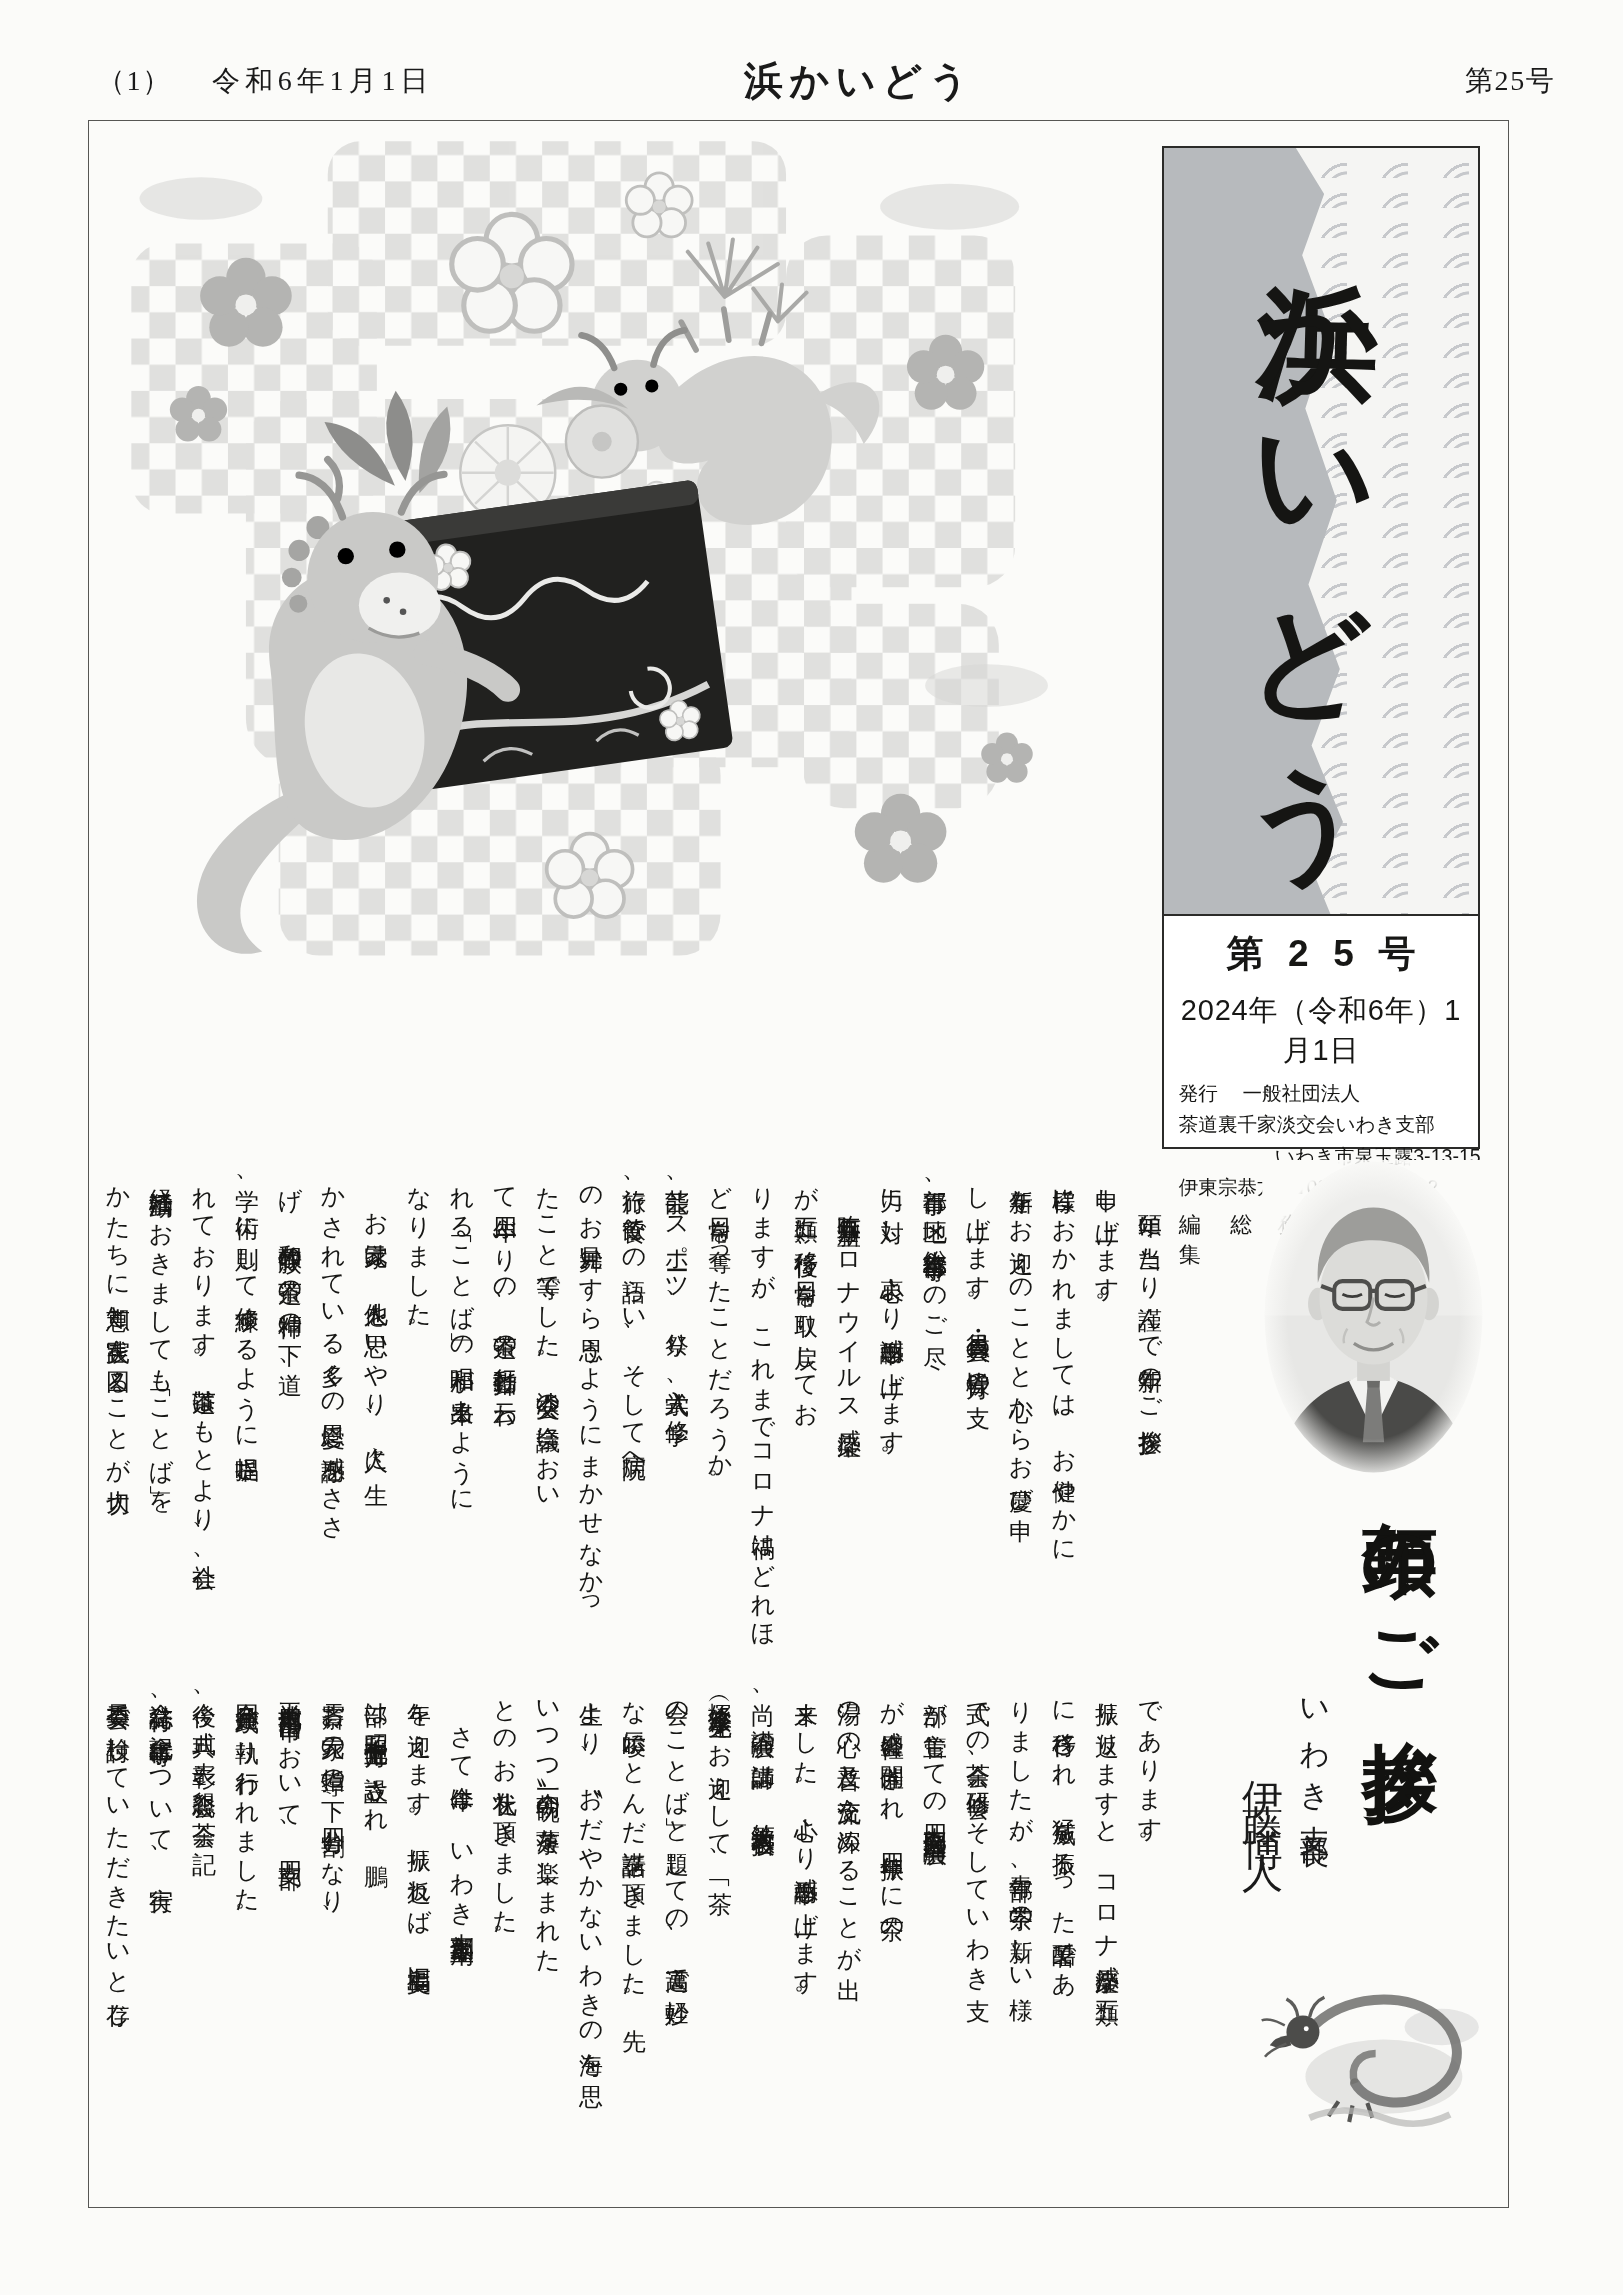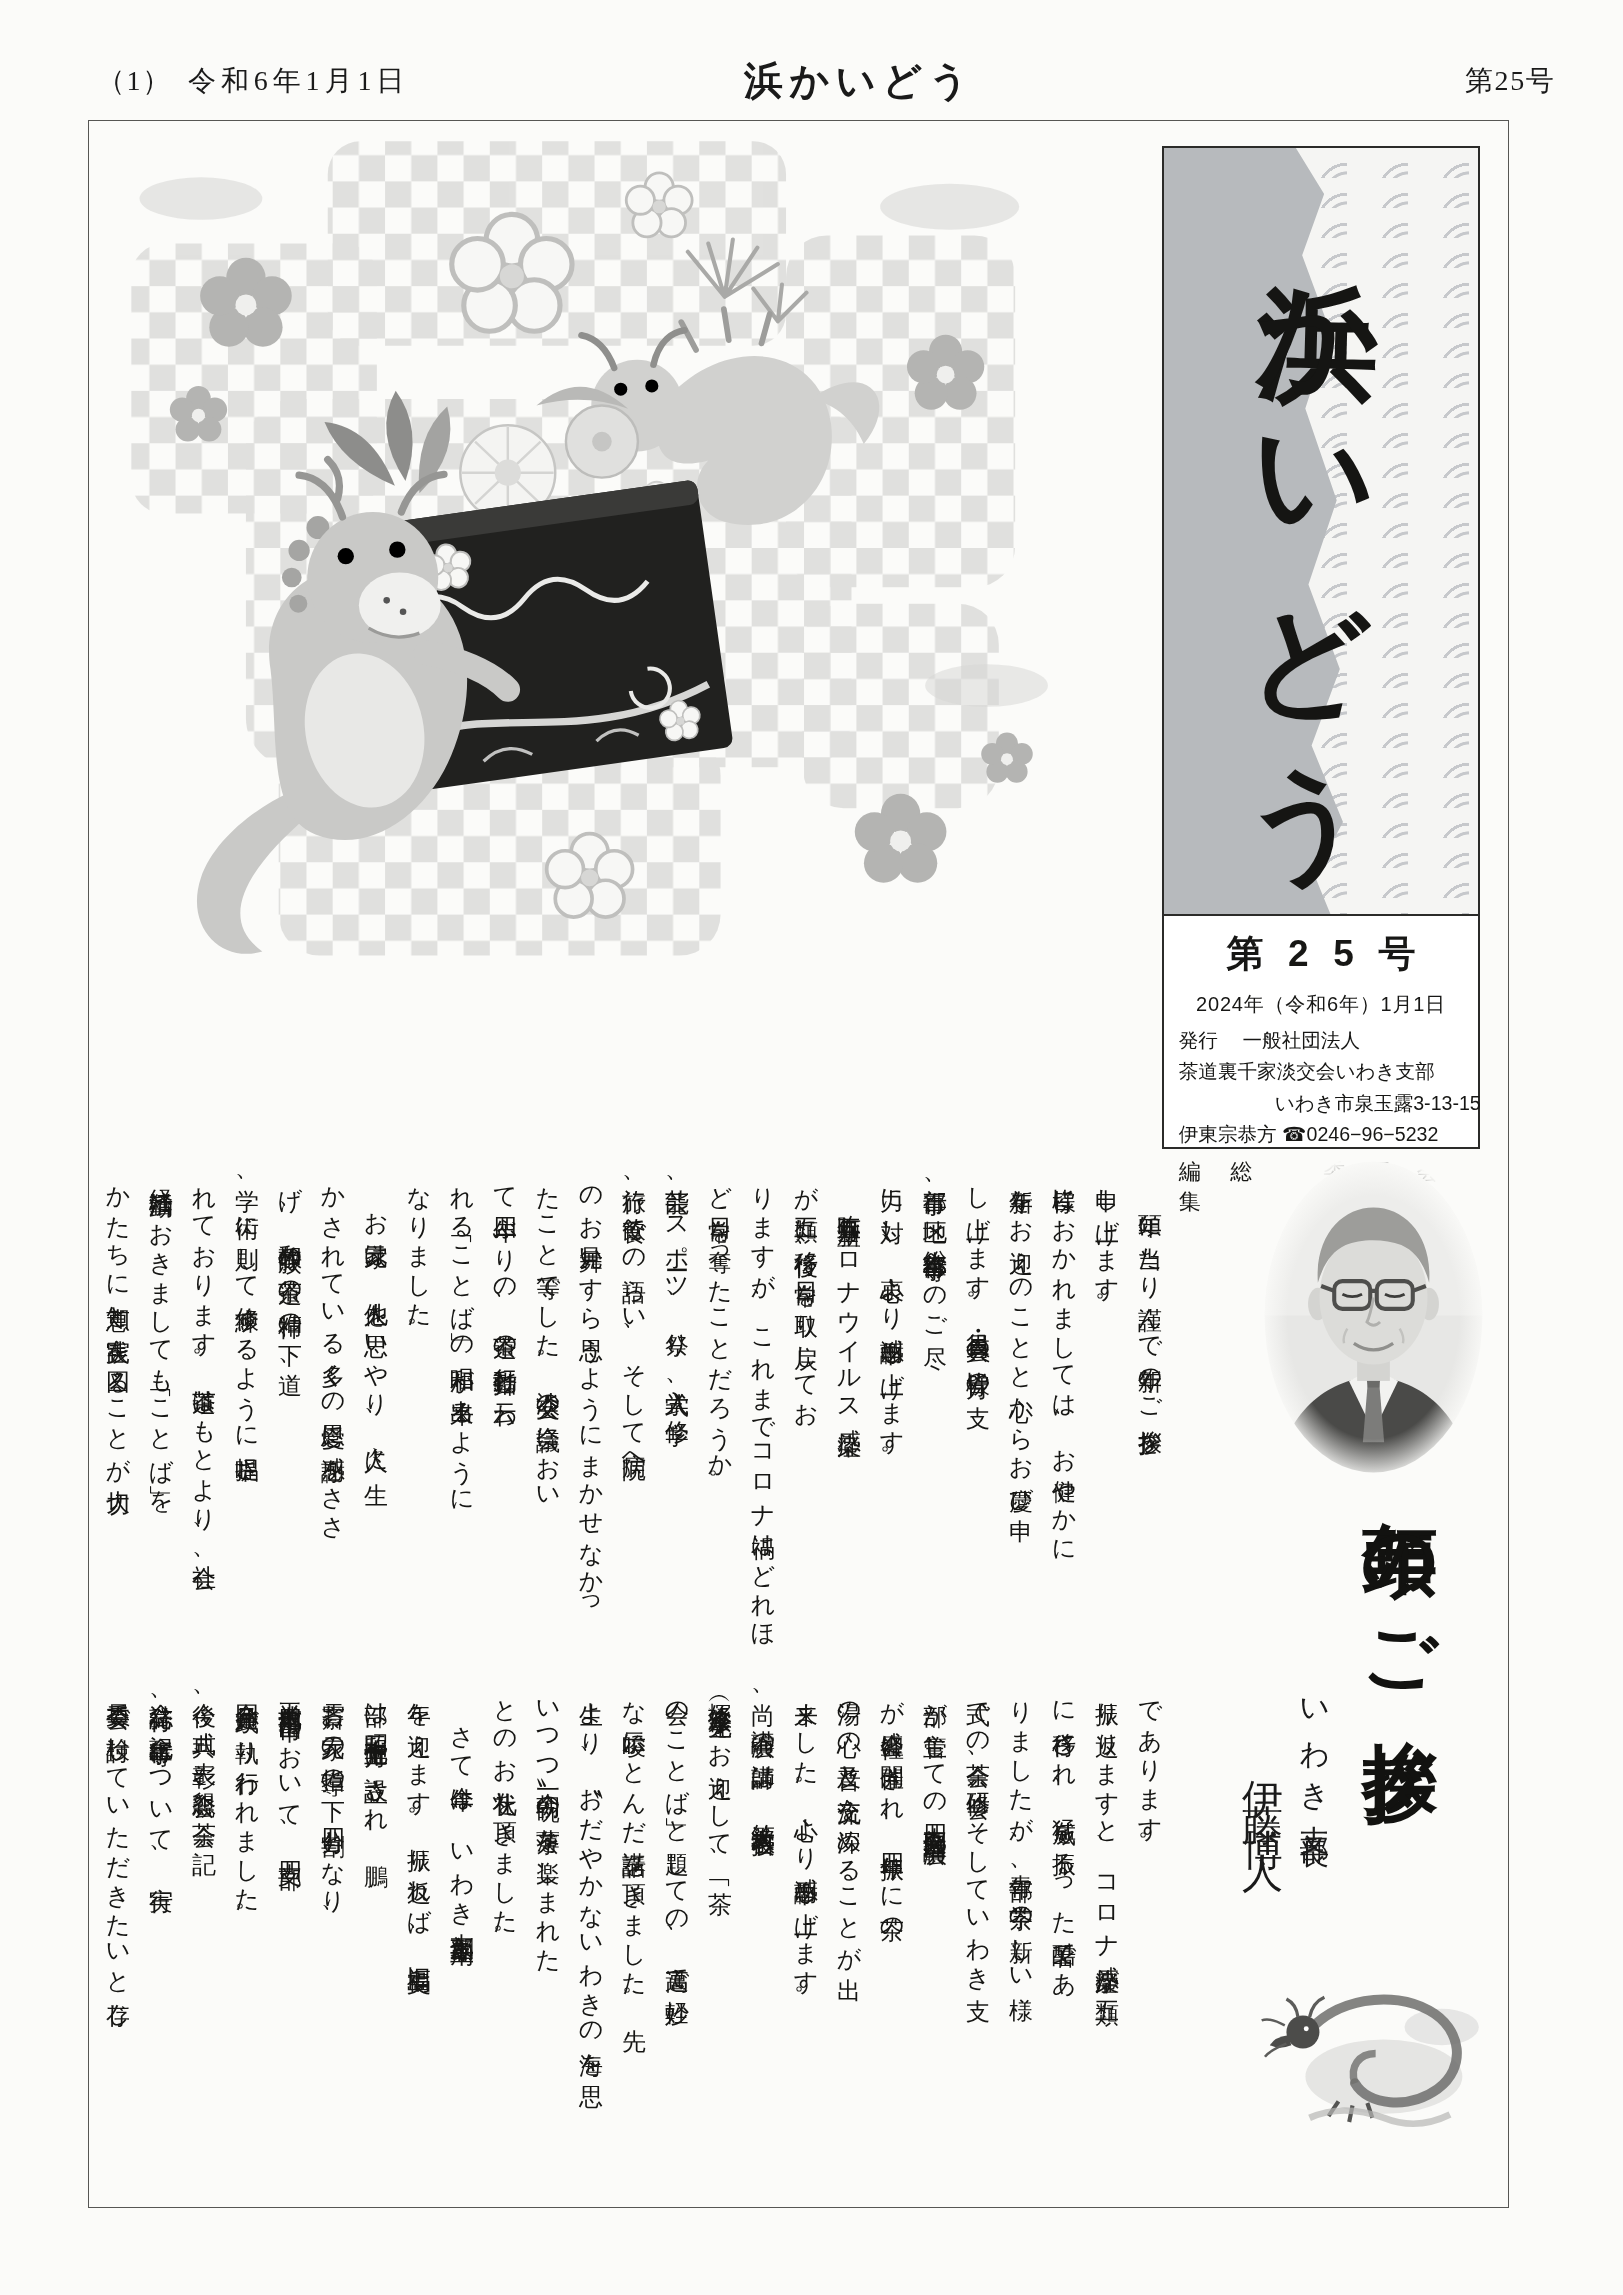--- a/index.html
+++ b/index.html
@@ -4,21 +4,21 @@
 <style>
   html,body{margin:0;padding:0;background:#e9e9e7;}
   .page{
     position:relative; width:1624px; height:2295px;
     background:#fbfbf9; overflow:hidden;
     font-family:"Liberation Serif","DejaVu Serif",serif; color:#1a1a1a;
   }
   
   .hdr{position:absolute; top:62px; font-size:28px; letter-spacing:1.6px; white-space:nowrap;}
   #hdr-page-num{left:97px;}
-  #hdr-date{left:188px; letter-spacing:4.9px;}
+  #hdr-date{left:212px; letter-spacing:4.9px;}
   #hdr-title{left:0; width:1719px; text-align:center; top:54px; font-size:39px; font-weight:700; letter-spacing:6.5px;}
   #hdr-issue{left:1465px;}
   
   #frame{position:absolute; left:88px; top:120px; width:1421px; height:2088px;
     border:1.6px solid #565654; box-sizing:border-box;}
   
   #illustration{position:absolute; left:123px; top:129px; width:966px; height:937px;}
   #illustration svg{width:100%; height:100%; display:block;}
   
   #masthead{position:absolute; left:1162px; top:146px; width:318px; height:1003px;
@@ -33,21 +33,21 @@
       radial-gradient(circle at 0 50%, #f5f5f3 5%, #c6c8cb 6%, #c6c8cb 15%, #f5f5f3 16%, #f5f5f3 20%, #c6c8cb 21%, #c6c8cb 30%, #f5f5f3 31%, #f5f5f3 35%, #c6c8cb 36%, #c6c8cb 45%, #f5f5f3 46%);
     background-size:61px 30px;}
   .gray-band{position:absolute; inset:0;
     clip-path:polygon(0 0, 42% 0, 51% 6%, 44% 14%, 53% 24%, 45% 34%, 55% 46%, 46% 57%, 56% 68%, 47% 78%, 57% 88%, 48% 95%, 53% 100%, 0 100%);
     background:#b7babd;}
   .masthead-title{position:absolute; top:36px; left:50%; transform:translateX(-54%) rotate(1.5deg);
     height:704px; font-size:121px; font-weight:700; letter-spacing:19.6px; color:#151513;
     font-family:"DejaVu Serif","Liberation Serif",serif;}
   .masthead-info{padding:9.8px 14.7px 6.5px 14.7px; font-family:"Liberation Sans","DejaVu Sans",sans-serif; color:#171715;}
   .mi-issue{text-align:center; font-size:37px; font-weight:700; letter-spacing:24.6px; text-indent:24.6px; margin-top:3.3px;}
-  .mi-date{text-align:center; font-size:20px; letter-spacing:0.8px; margin-top:11.5px;}
+  .mi-date{text-align:center; font-size:29px; letter-spacing:0.8px; margin-top:11.5px;}
   .mi-row{display:flex; gap:24.6px; font-size:19.6px; margin-top:9.8px;text-align:right;}
   .mi-line{font-size:19.6px; margin-top:4.1px; white-space:nowrap;}
   .ind1{} .ind2{margin-left:96px;}
   .mi-editor{display:flex; font-size:22px; margin-top:9.8px; align-items:baseline;}
   .mi-editor-val{margin-left:21px; letter-spacing:24.6px; white-space:nowrap;}
   
   .vtext{writing-mode:vertical-rl; text-orientation:mixed; position:absolute; white-space:nowrap;}
   .band{left:97px; width:1074px; font-size:24px; letter-spacing:1.8px; color:#161614;}
   #band1{top:1170px; height:499px;}
   #band2{top:1684px; height:499px;}

